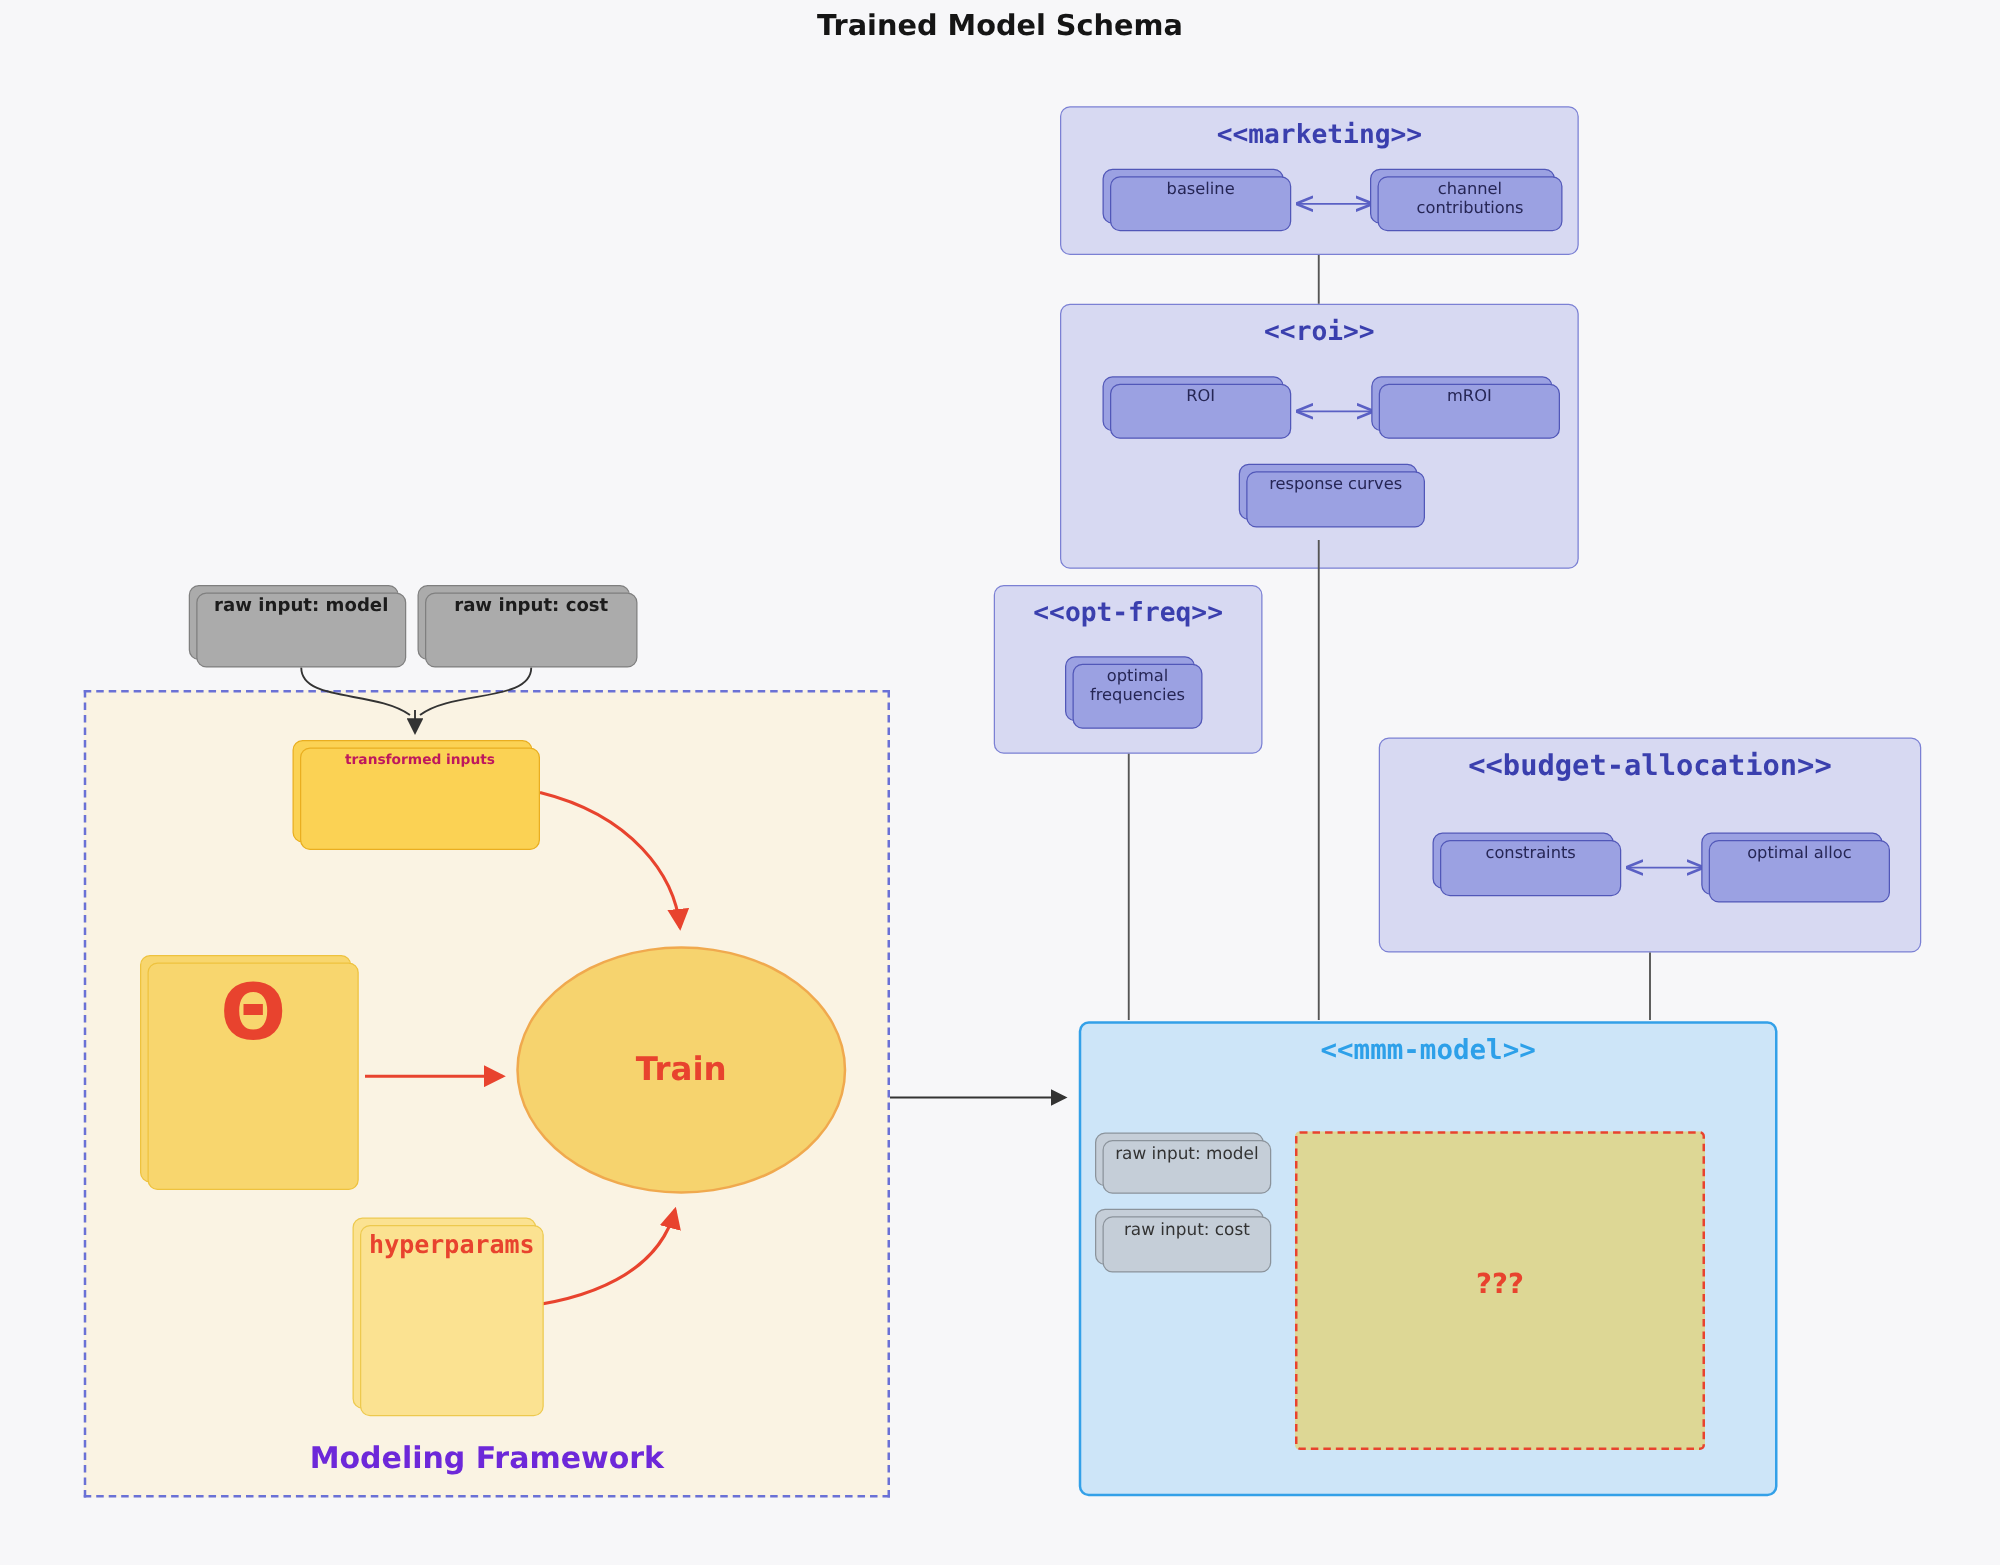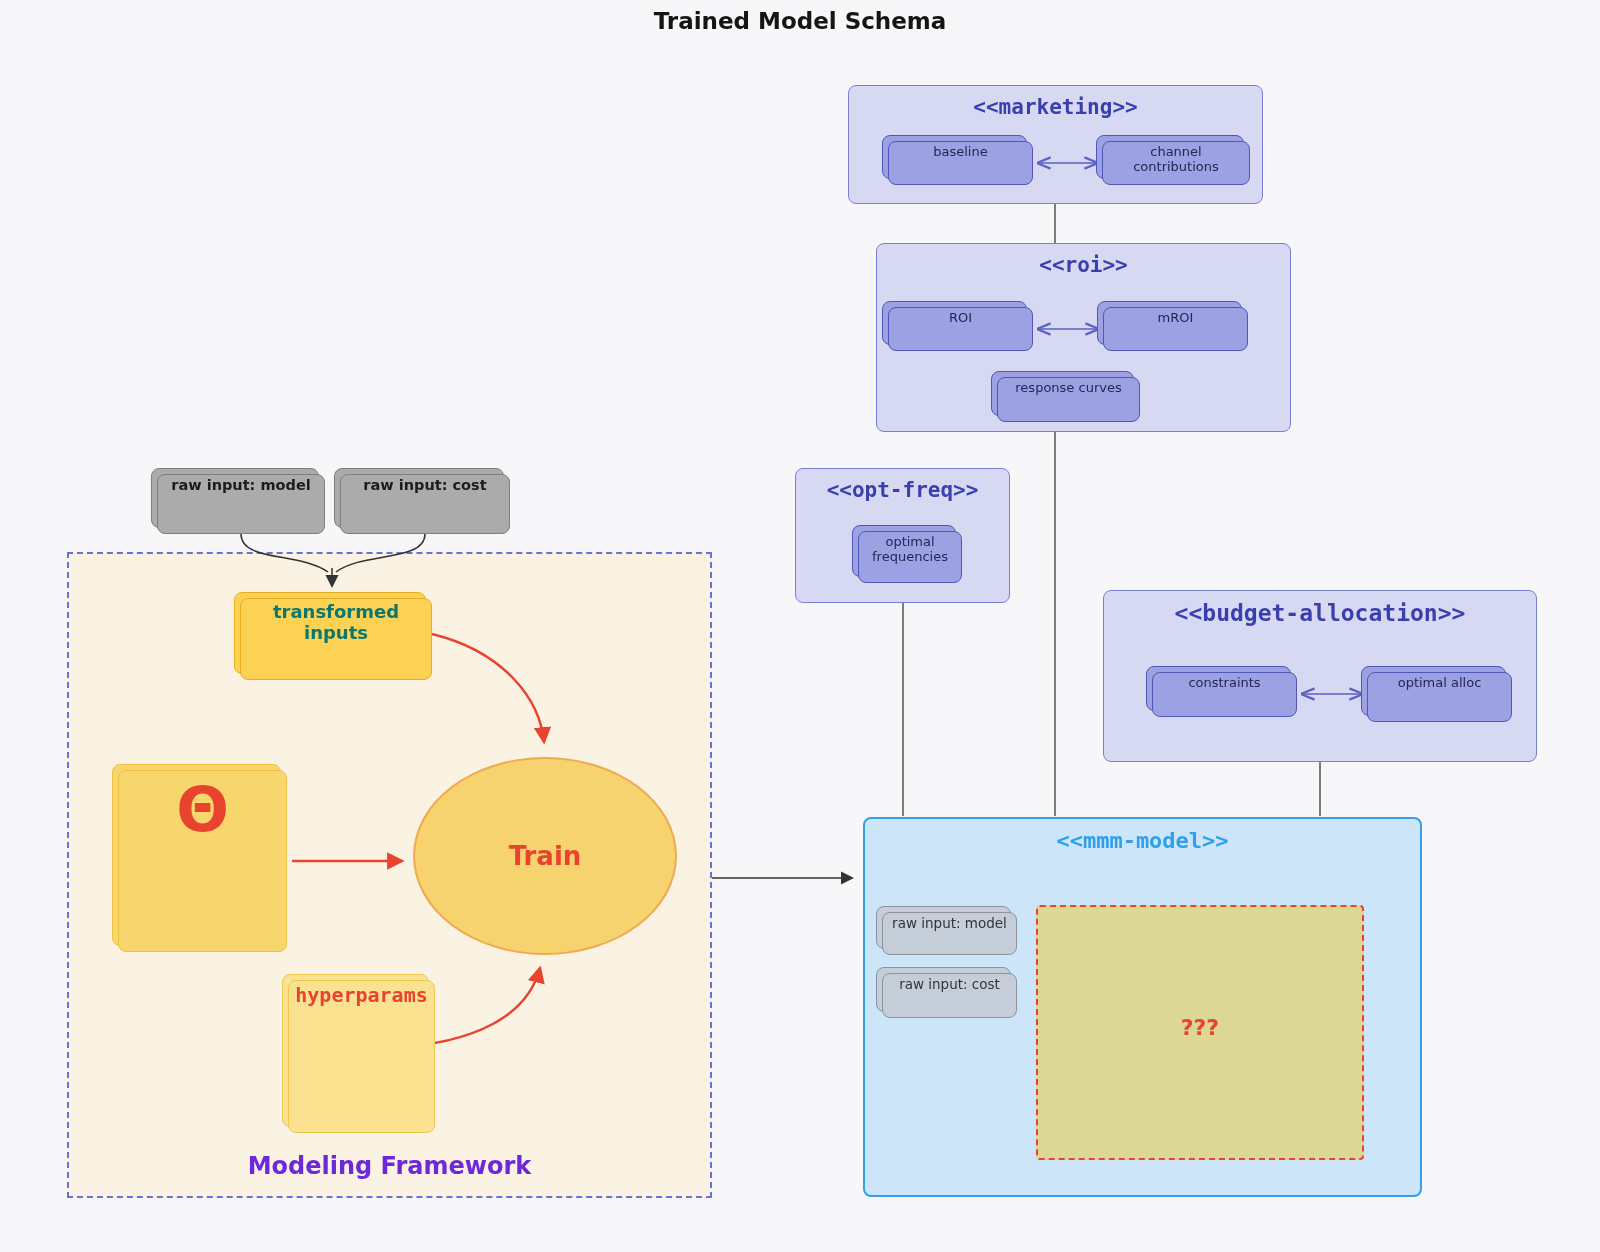--- a/index.html
+++ b/index.html
@@ -28,21 +28,21 @@
   .node .back{left:-6px;top:-6px;width:100%;height:100%;}
   .node .front{left:0;top:0;width:100%;height:100%;display:flex;align-items:flex-start;justify-content:center;
                text-align:center;padding:2px 6px;}
   .node.purple .back,.node.purple .front{background:#9ba1e2;border-color:#5157b8;}
   .node.purple .front{color:#262655;font-size:13px;}
   .node.graytop .back,.node.graytop .front{background:#ababab;border-color:#7f7f7f;}
   .node.graytop .front{color:#1c1c1c;font-size:14.5px;font-weight:bold;}
   .node.graymmm .back,.node.graymmm .front{background:#c5ced8;border-color:#8b939b;}
   .node.graymmm .front{color:#333;font-size:13.5px;}
   .node.yellow-bright .back,.node.yellow-bright .front{background:#fbd254;border-color:#e9ae20;}
-  .node.yellow-bright .front{color:#0f766e;font-size:18px;font-weight:bold;}
+  .node.yellow-bright .front{color:#be185d;font-size:11px;font-weight:bold;}
   .node.yellow-mid .back,.node.yellow-mid .front{background:#f8d66e;border-color:#eec23e;}
   .node.yellow-mid .front{color:#e8432e;font-size:62px;font-weight:bold;}
   .node.yellow-light .back,.node.yellow-light .front{background:#fbe291;border-color:#edc94e;}
   .node.yellow-light .front{color:#e8432e;font-size:20px;font-weight:bold;
                             font-family:"DejaVu Sans Mono", monospace;}
 
   
   .ellipse{background:#f6d36e;border:2px solid #f0a94e;border-radius:50%;z-index:6;
            display:flex;align-items:center;justify-content:center;
            color:#e8432e;font-size:26px;font-weight:bold;}
@@ -59,21 +59,21 @@
 <body>
 
 <div class="canvas">
 
   <div class="abs diagram-title">Trained Model Schema</div>
 
   <div class="abs cluster purple" style="left:848px;top:85px;width:415px;height:119px;">
     <div class="cluster-title">&lt;&lt;marketing&gt;&gt;</div>
   </div>
 
-  <div class="abs cluster purple" style="left:848px;top:243px;width:415px;height:189px;margin-left:28px;">
+  <div class="abs cluster purple" style="left:848px;top:243px;width:415px;height:212px;">
     <div class="cluster-title">&lt;&lt;roi&gt;&gt;</div>
   </div>
 
   <div class="abs cluster purple" style="left:795px;top:468px;width:215px;height:135px;">
     <div class="cluster-title">&lt;&lt;opt-freq&gt;&gt;</div>
   </div>
 
   <div class="abs cluster purple" style="left:1103px;top:590px;width:434px;height:172px;">
     <div class="cluster-title" style="font-size:23px;">&lt;&lt;budget-allocation&gt;&gt;</div>
   </div>

